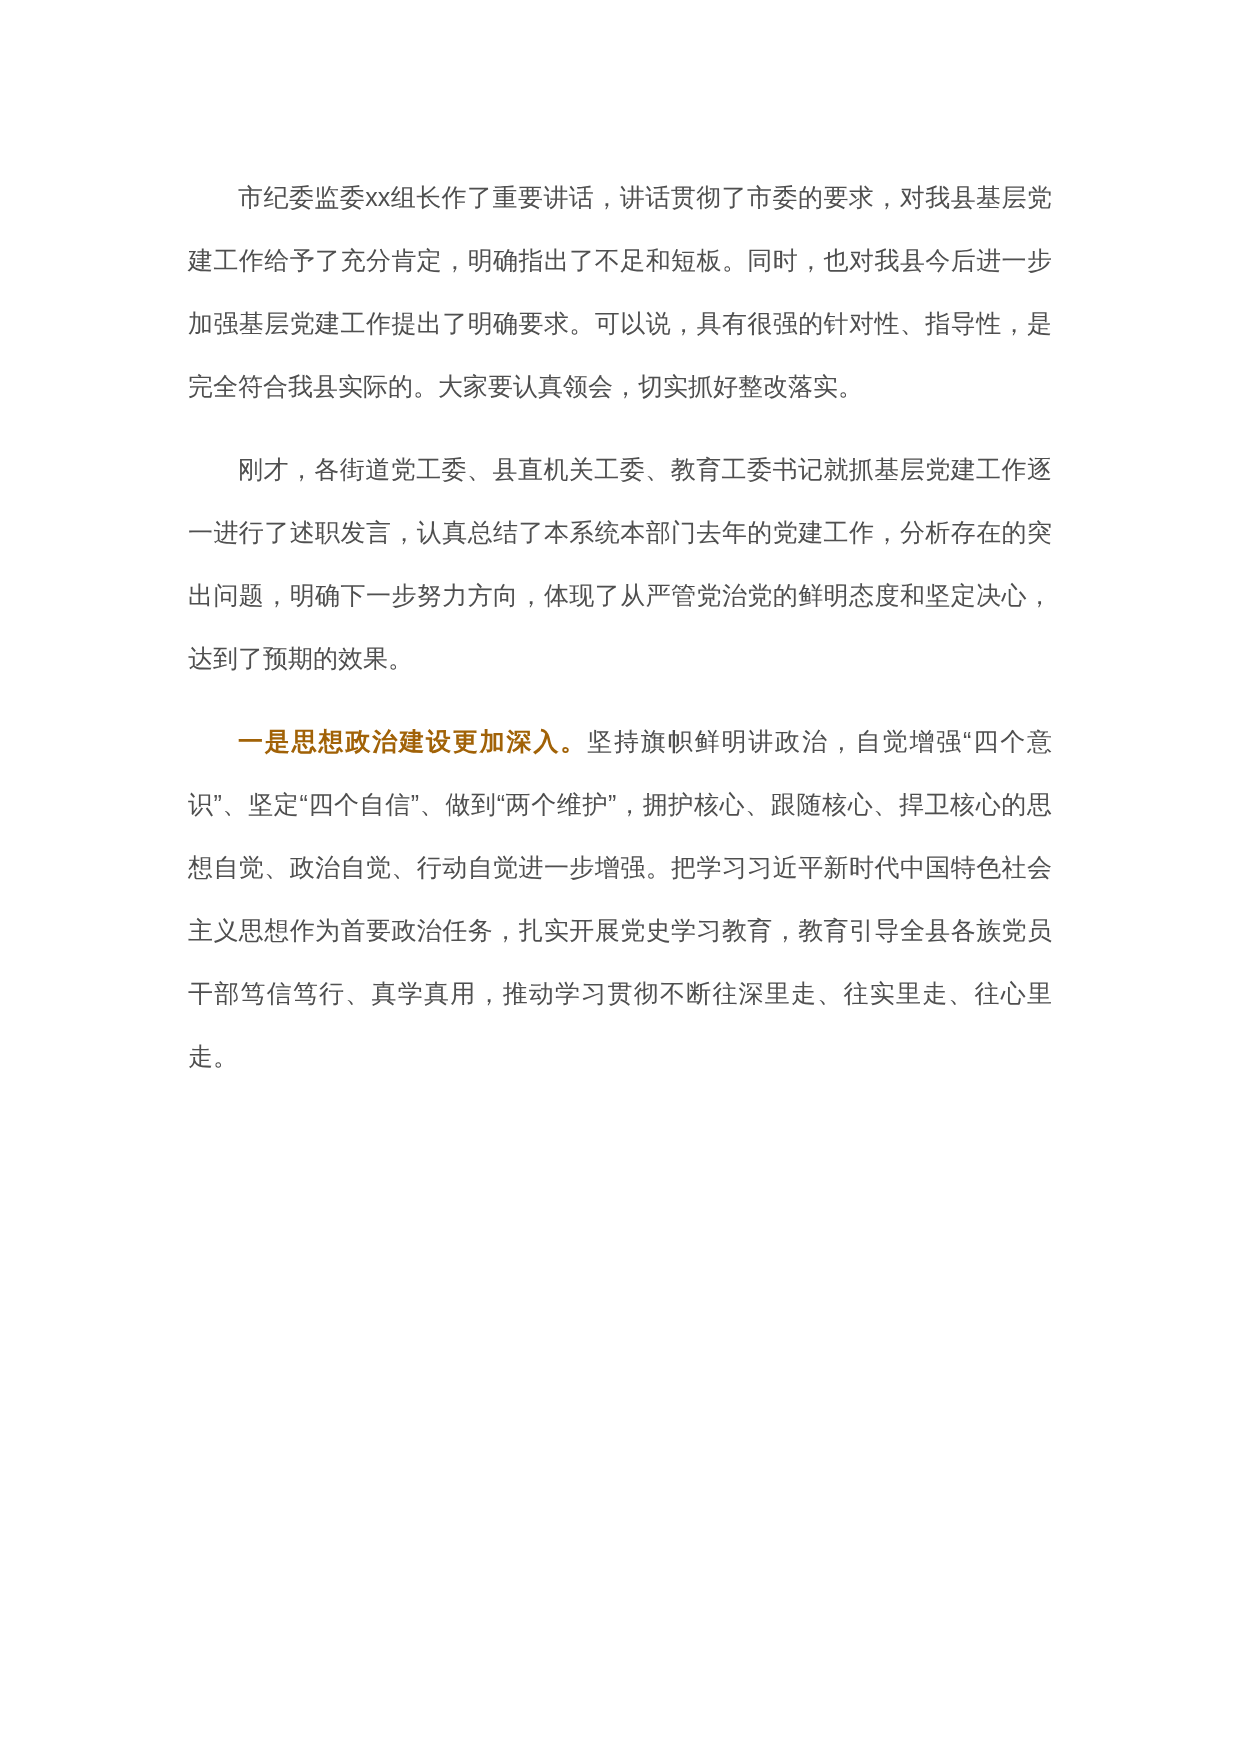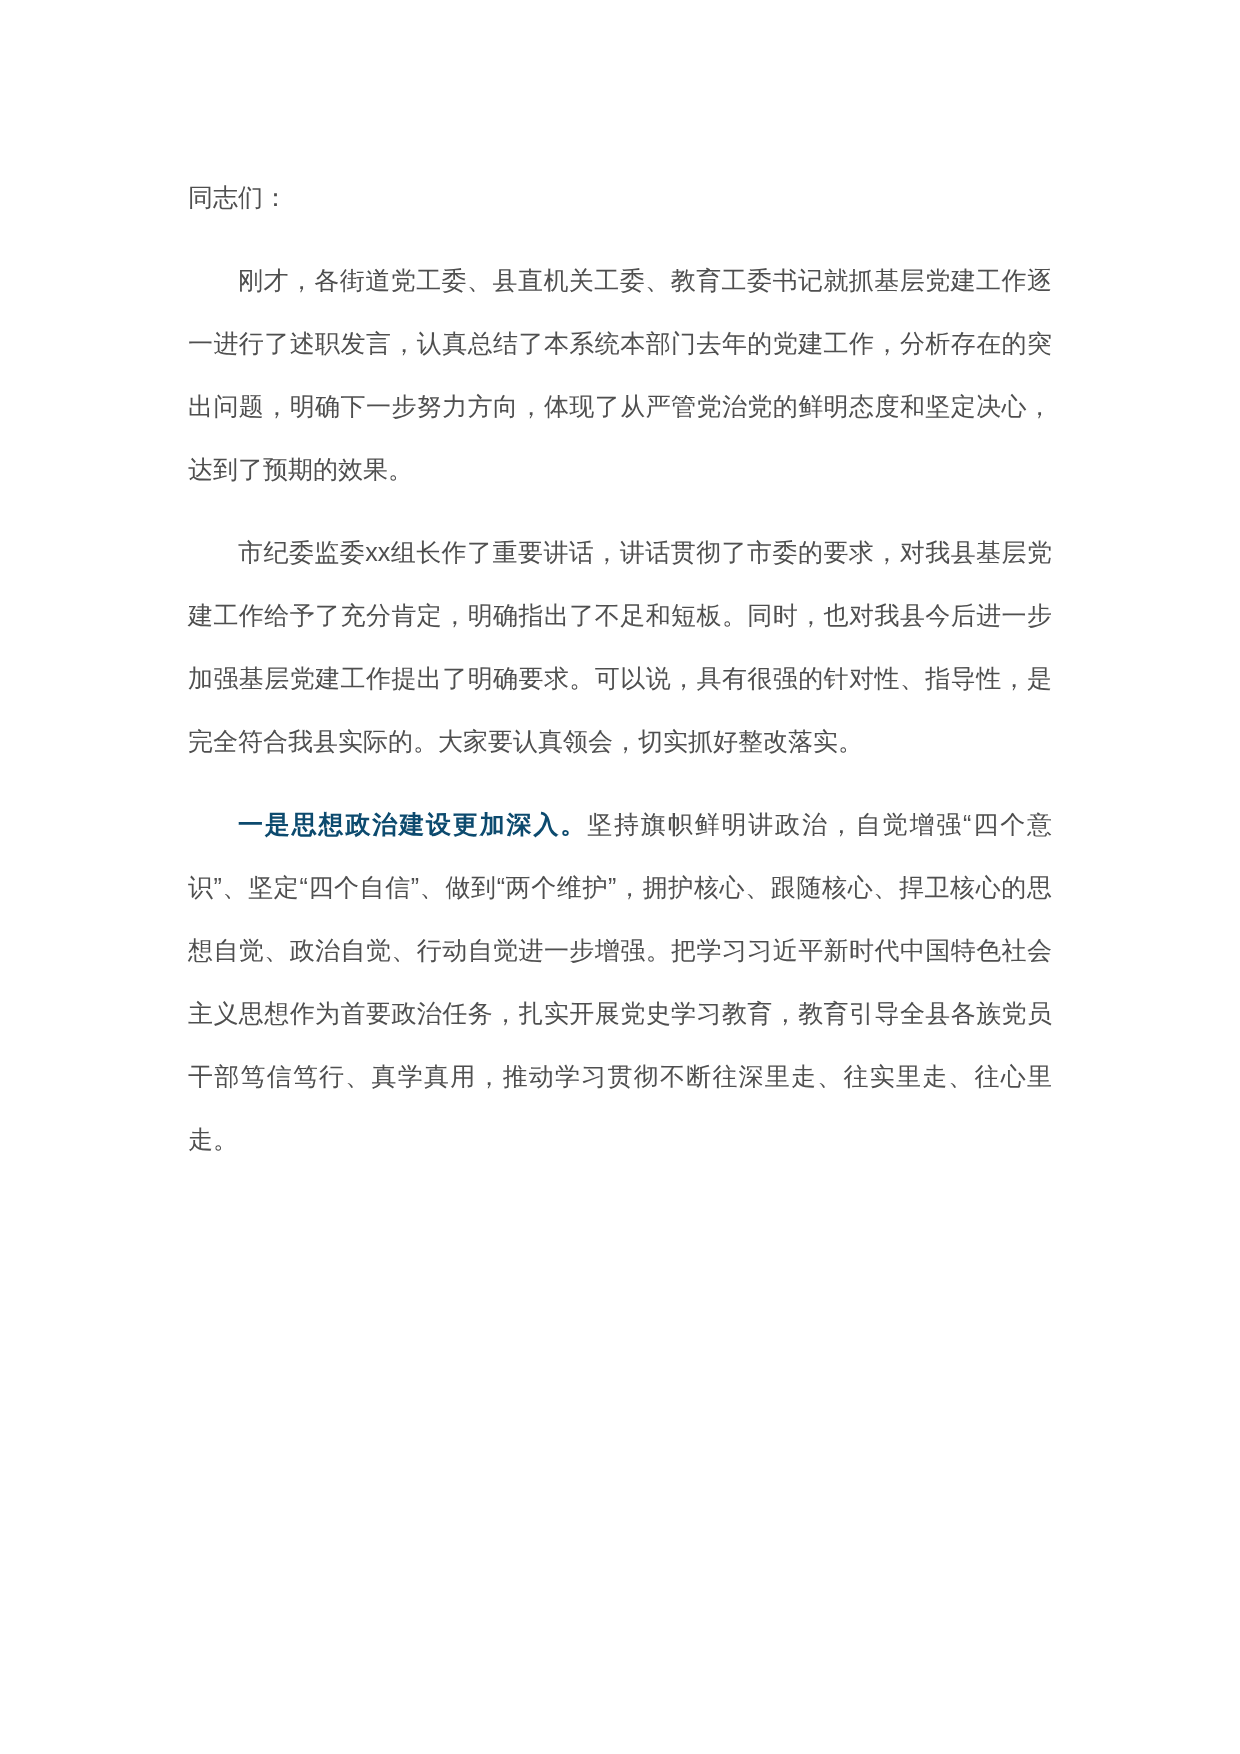--- a/index.html
+++ b/index.html
@@ -27,30 +27,29 @@
       word-break: break-all;
     }
     .para.salutation {
       text-indent: 0;
     }
     .para.indent {
       text-indent: 2em;
     }
     .lead {
       font-weight: bold;
-      color: #0c4a6e;
+      color: #a16207;
     }
   </style>
 </head>
 <body>
 
 <div class="page">
 
-  <p class="para salutation"><span>同志们：</span></p>
+
+  <p class="para indent"><span>市纪委监委xx组长作了重要讲话，讲话贯彻了市委的要求，对我县基层党建工作给予了充分肯定，明确指出了不足和短板。同时，也对我县今后进一步加强基层党建工作提出了明确要求。可以说，具有很强的针对性、指导性，是完全符合我县实际的。大家要认真领会，切实抓好整改落实。</span></p>
 
   <p class="para indent"><span>刚才，各街道党工委、县直机关工委、教育工委书记就抓基层党建工作逐一进行了述职发言，认真总结了本系统本部门去年的党建工作，分析存在的突出问题，明确下一步努力方向，体现了从严管党治党的鲜明态度和坚定决心，达到了预期的效果。</span></p>
-
-  <p class="para indent"><span>市纪委监委xx组长作了重要讲话，讲话贯彻了市委的要求，对我县基层党建工作给予了充分肯定，明确指出了不足和短板。同时，也对我县今后进一步加强基层党建工作提出了明确要求。可以说，具有很强的针对性、指导性，是完全符合我县实际的。大家要认真领会，切实抓好整改落实。</span></p>
 
 
   <p class="para indent"><strong class="lead">一是思想政治建设更加深入。</strong><span>坚持旗帜鲜明讲政治，自觉增强“四个意识”、坚定“四个自信”、做到“两个维护”，拥护核心、跟随核心、捍卫核心的思想自觉、政治自觉、行动自觉进一步增强。把学习习近平新时代中国特色社会主义思想作为首要政治任务，扎实开展党史学习教育，教育引导全县各族党员干部笃信笃行、真学真用，推动学习贯彻不断往深里走、往实里走、往心里走。</span></p>
 
 </div>
 
 </body></html>

